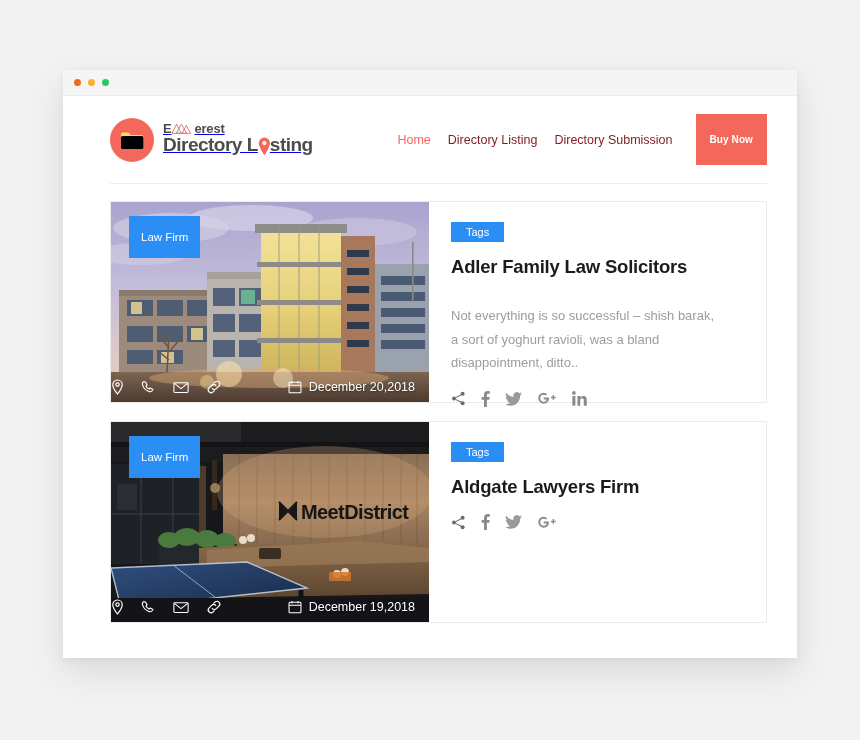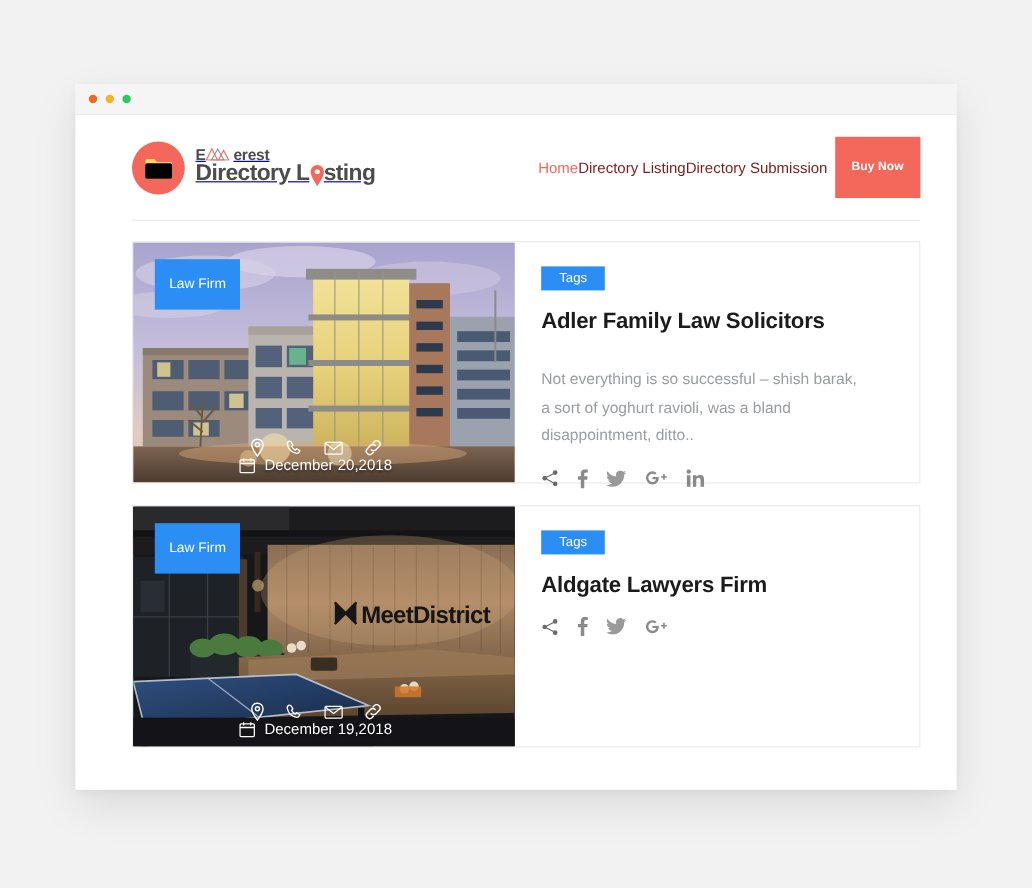--- a/index.html
+++ b/index.html
@@ -90,20 +90,21 @@
     font-weight: bold;
     color: #4c4c4c;
     letter-spacing: -0.5px;
     display: flex;
     align-items: center;
   }
 
   .main-nav {
     display: flex;
     align-items: center;
+    gap: 17px;
   }
   .nav-link {
     font-size: 12.5px;
     color: #7f1d1d;
     text-decoration: none;
     white-space: nowrap;
     font-weight: 500;
   }
   .nav-link.active { color: #f4685c; }
   .buy-now {
@@ -163,21 +164,20 @@
     position: absolute;
     left: 0;
     right: 0;
     bottom: 7px;
     display: flex;
     align-items: center;
     justify-content: space-between;
     padding: 0 14px 0 0;
     box-sizing: border-box;
     z-index: 4;
-    flex-direction: column;
   }
   .media-icons {
     display: flex;
     align-items: center;
     gap: 17px;
   }
   .media-icons svg { display: block; }
   .media-date {
     display: flex;
     align-items: center;

